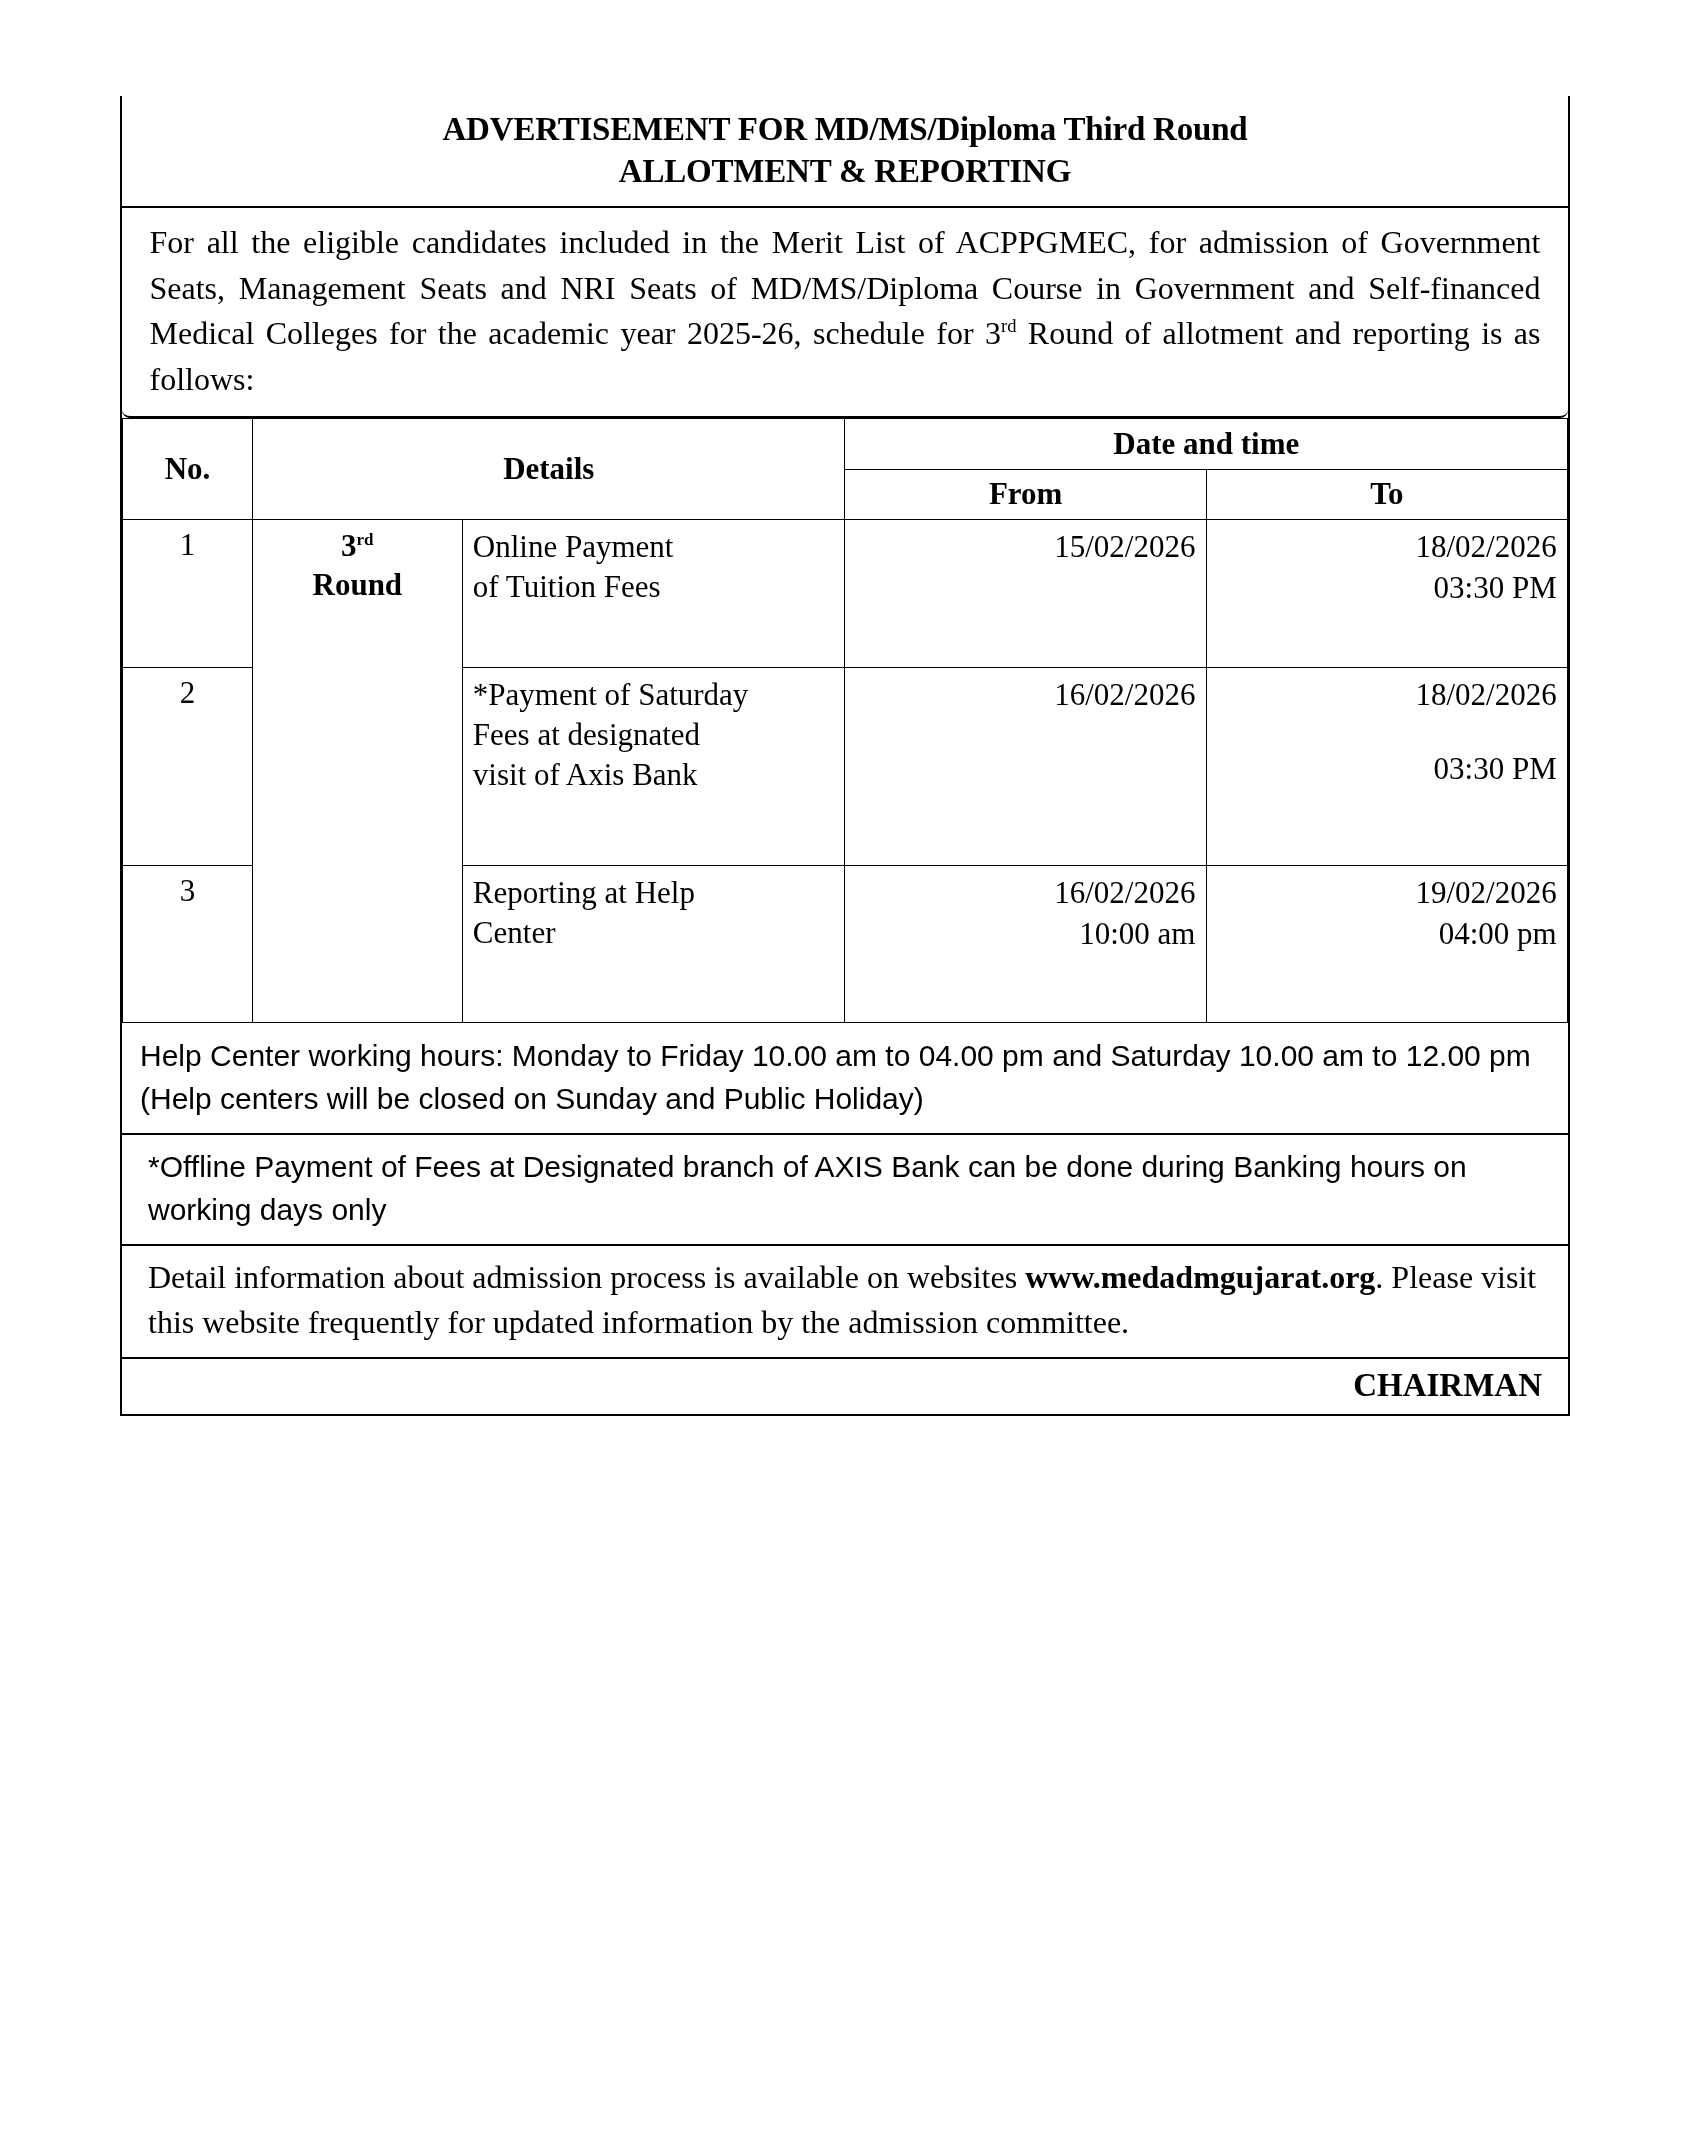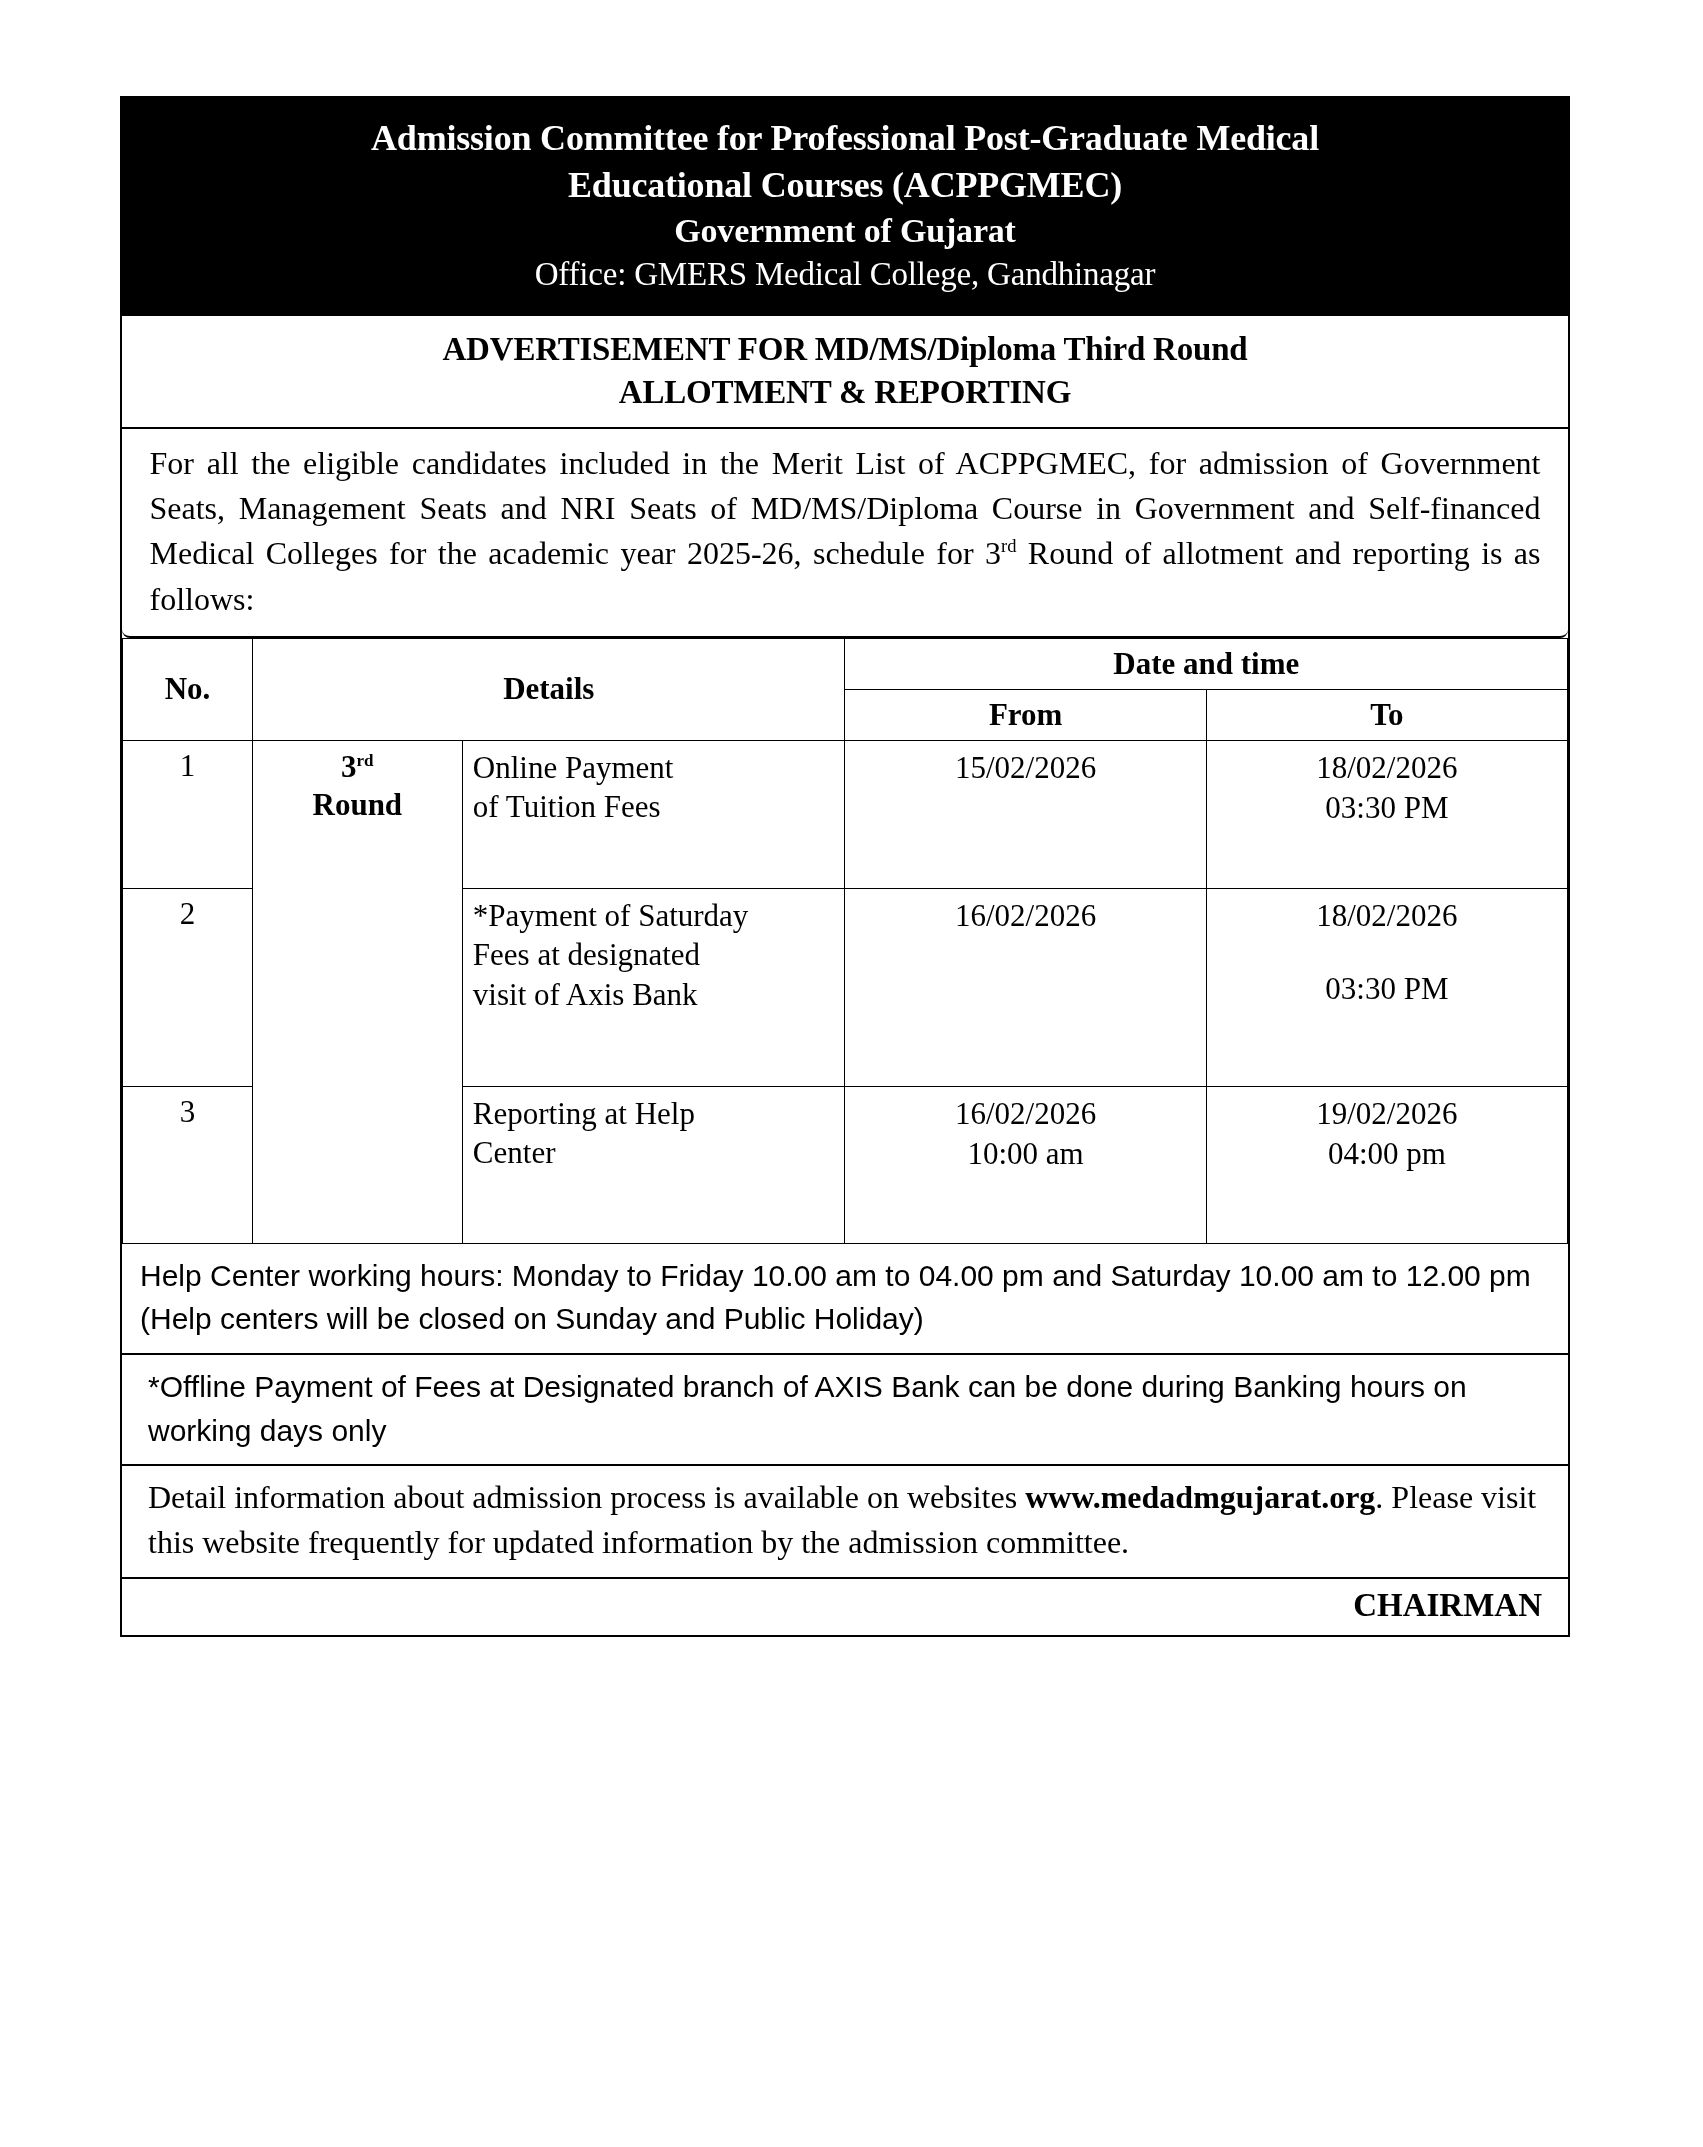--- a/index.html
+++ b/index.html
@@ -101,21 +101,21 @@
   .td-round {
     text-align: center;
     vertical-align: middle;
     font-weight: bold;
     font-size: 33px;
     line-height: 1.25;
   }
   .td-round sup { font-size: 0.55em; vertical-align: super; }
   .td-detail { line-height: 1.28; padding-top: 10.3px; }
   .td-date {
-    text-align: center;
+    text-align: right;
     font-size: 32px;
     line-height: 1.30;
     padding-top: 12px;
   }
   .r1 { height: 148px; }
   .r2 { height: 198px; }
   .r3 { height: 157px; }
 
   .date-block { display: block; }
   .date-gap   { display: block; height: 33px; }
@@ -147,26 +147,20 @@
     padding: 8.6px 26px 10.3px 26px;
     border-radius: 13px;
   }
   .inline { display: inline; }
 </style>
 </head>
 <body>
 
 <div id="sheet">
 
-  <div class="masthead">
-    <div class="line l1">Admission Committee for Professional Post-Graduate Medical</div>
-    <div class="line l2">Educational Courses (ACPPGMEC)</div>
-    <div class="line l3">Government of Gujarat</div>
-    <div class="line l4">Office: GMERS Medical College, Gandhinagar</div>
-  </div>
 
   <div class="frame">
 
     <div class="adv-title">
       <div>ADVERTISEMENT FOR MD/MS/Diploma  Third Round</div>
       <div>ALLOTMENT &amp; REPORTING</div>
     </div>
 
     <div class="intro">
       <span class="inline">For all the eligible candidates included in the Merit List of ACPPGMEC, for admission of Government Seats, Management Seats and NRI Seats of MD/MS/Diploma Course in Government and Self-financed Medical Colleges for the academic year 2025-26, schedule for </span><span class="inline">3</span><sup>rd</sup><span class="inline"> Round of allotment and reporting is as follows:</span>

